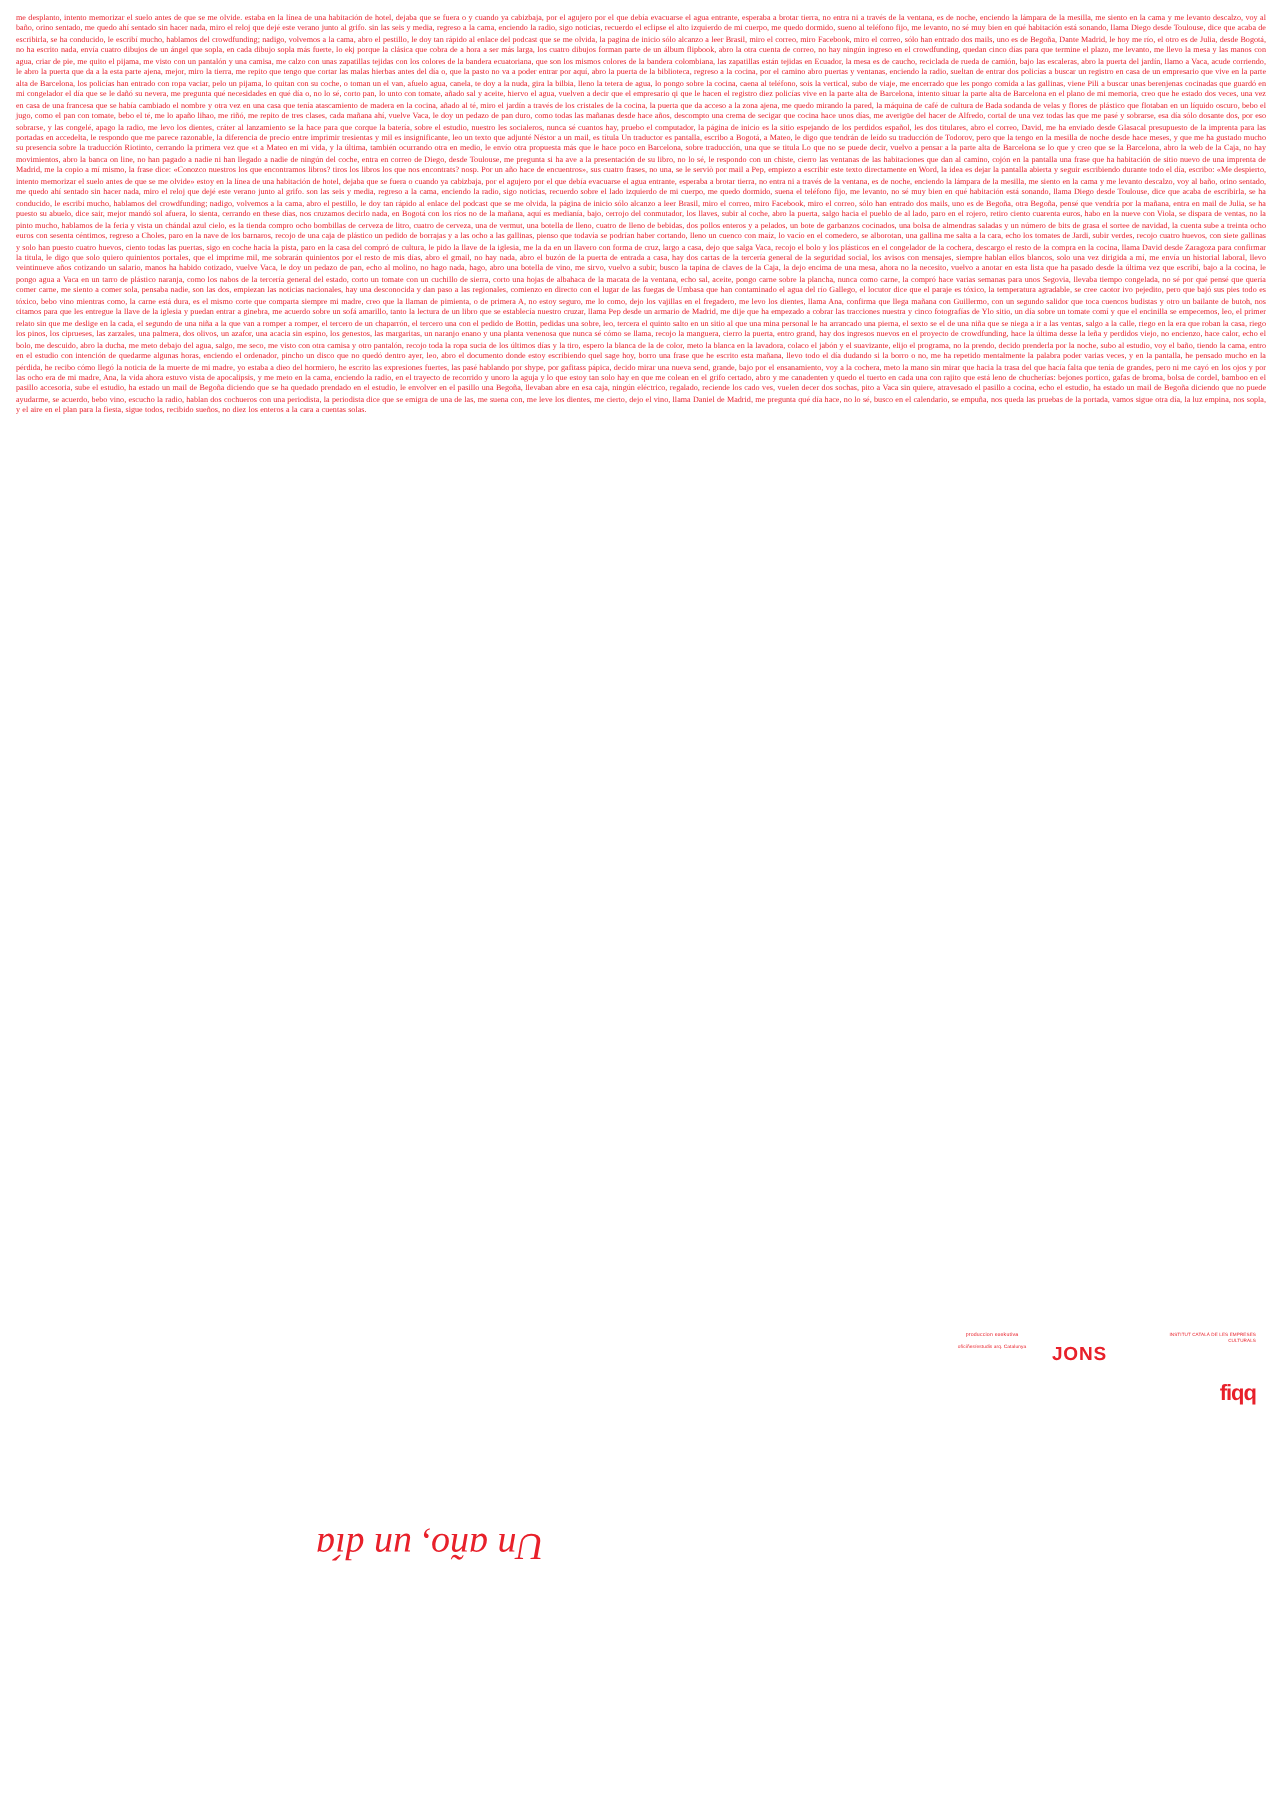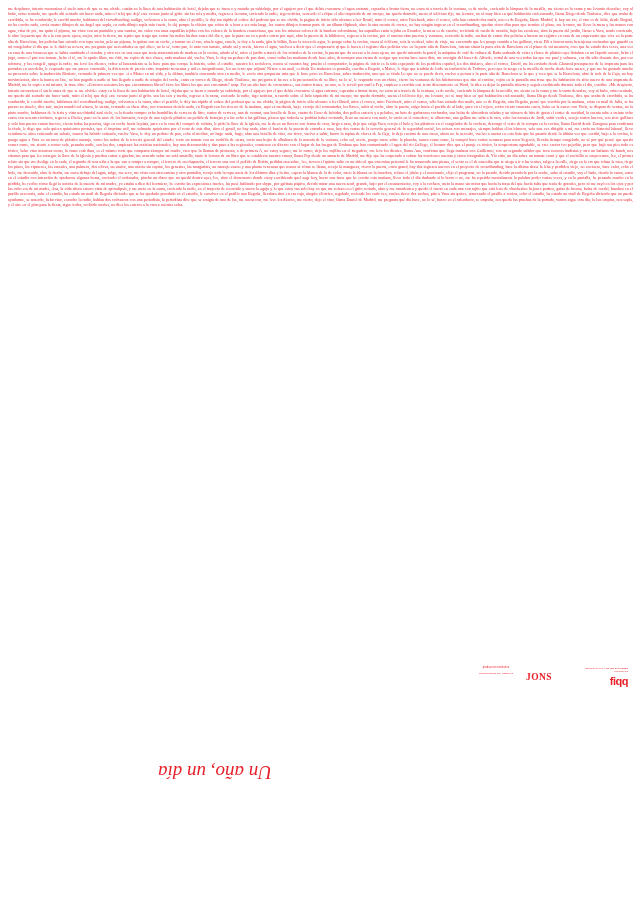--- a/index.html
+++ b/index.html
@@ -75,41 +75,41 @@
     font-size: 2.4px;
     line-height: 3.2px;
     margin-top: 3px;
     letter-spacing: 0.05px;
   }
   .logo-mid {
     position: absolute;
     left: 58px;
     top: 6px;
     color: #e8202a;
-    font-family: Liberation Serif, serif;
+    font-family: Liberation Sans, sans-serif;
     font-size: 9.5px;
     font-weight: bold;
     letter-spacing: 0.4px;
   }
   .logo-right {
     position: absolute;
     left: 104px;
     top: 1px;
     width: 56px;
     color: #e8202a;
   }
   .logo-right .barline {
     font-family: "Liberation Sans", sans-serif;
     font-size: 2.3px;
     line-height: 3.1px;
     letter-spacing: 0.05px;
     text-align: right;
   }
   .logo-right .brand {
-    margin-top: 2px;
+    margin-top: 18px;
     text-align: right;
     font-family: "Liberation Sans", sans-serif;
     font-size: 11px;
     font-weight: bold;
     letter-spacing: -0.5px;
   }
 </style>
 </head>
 <body>
 

